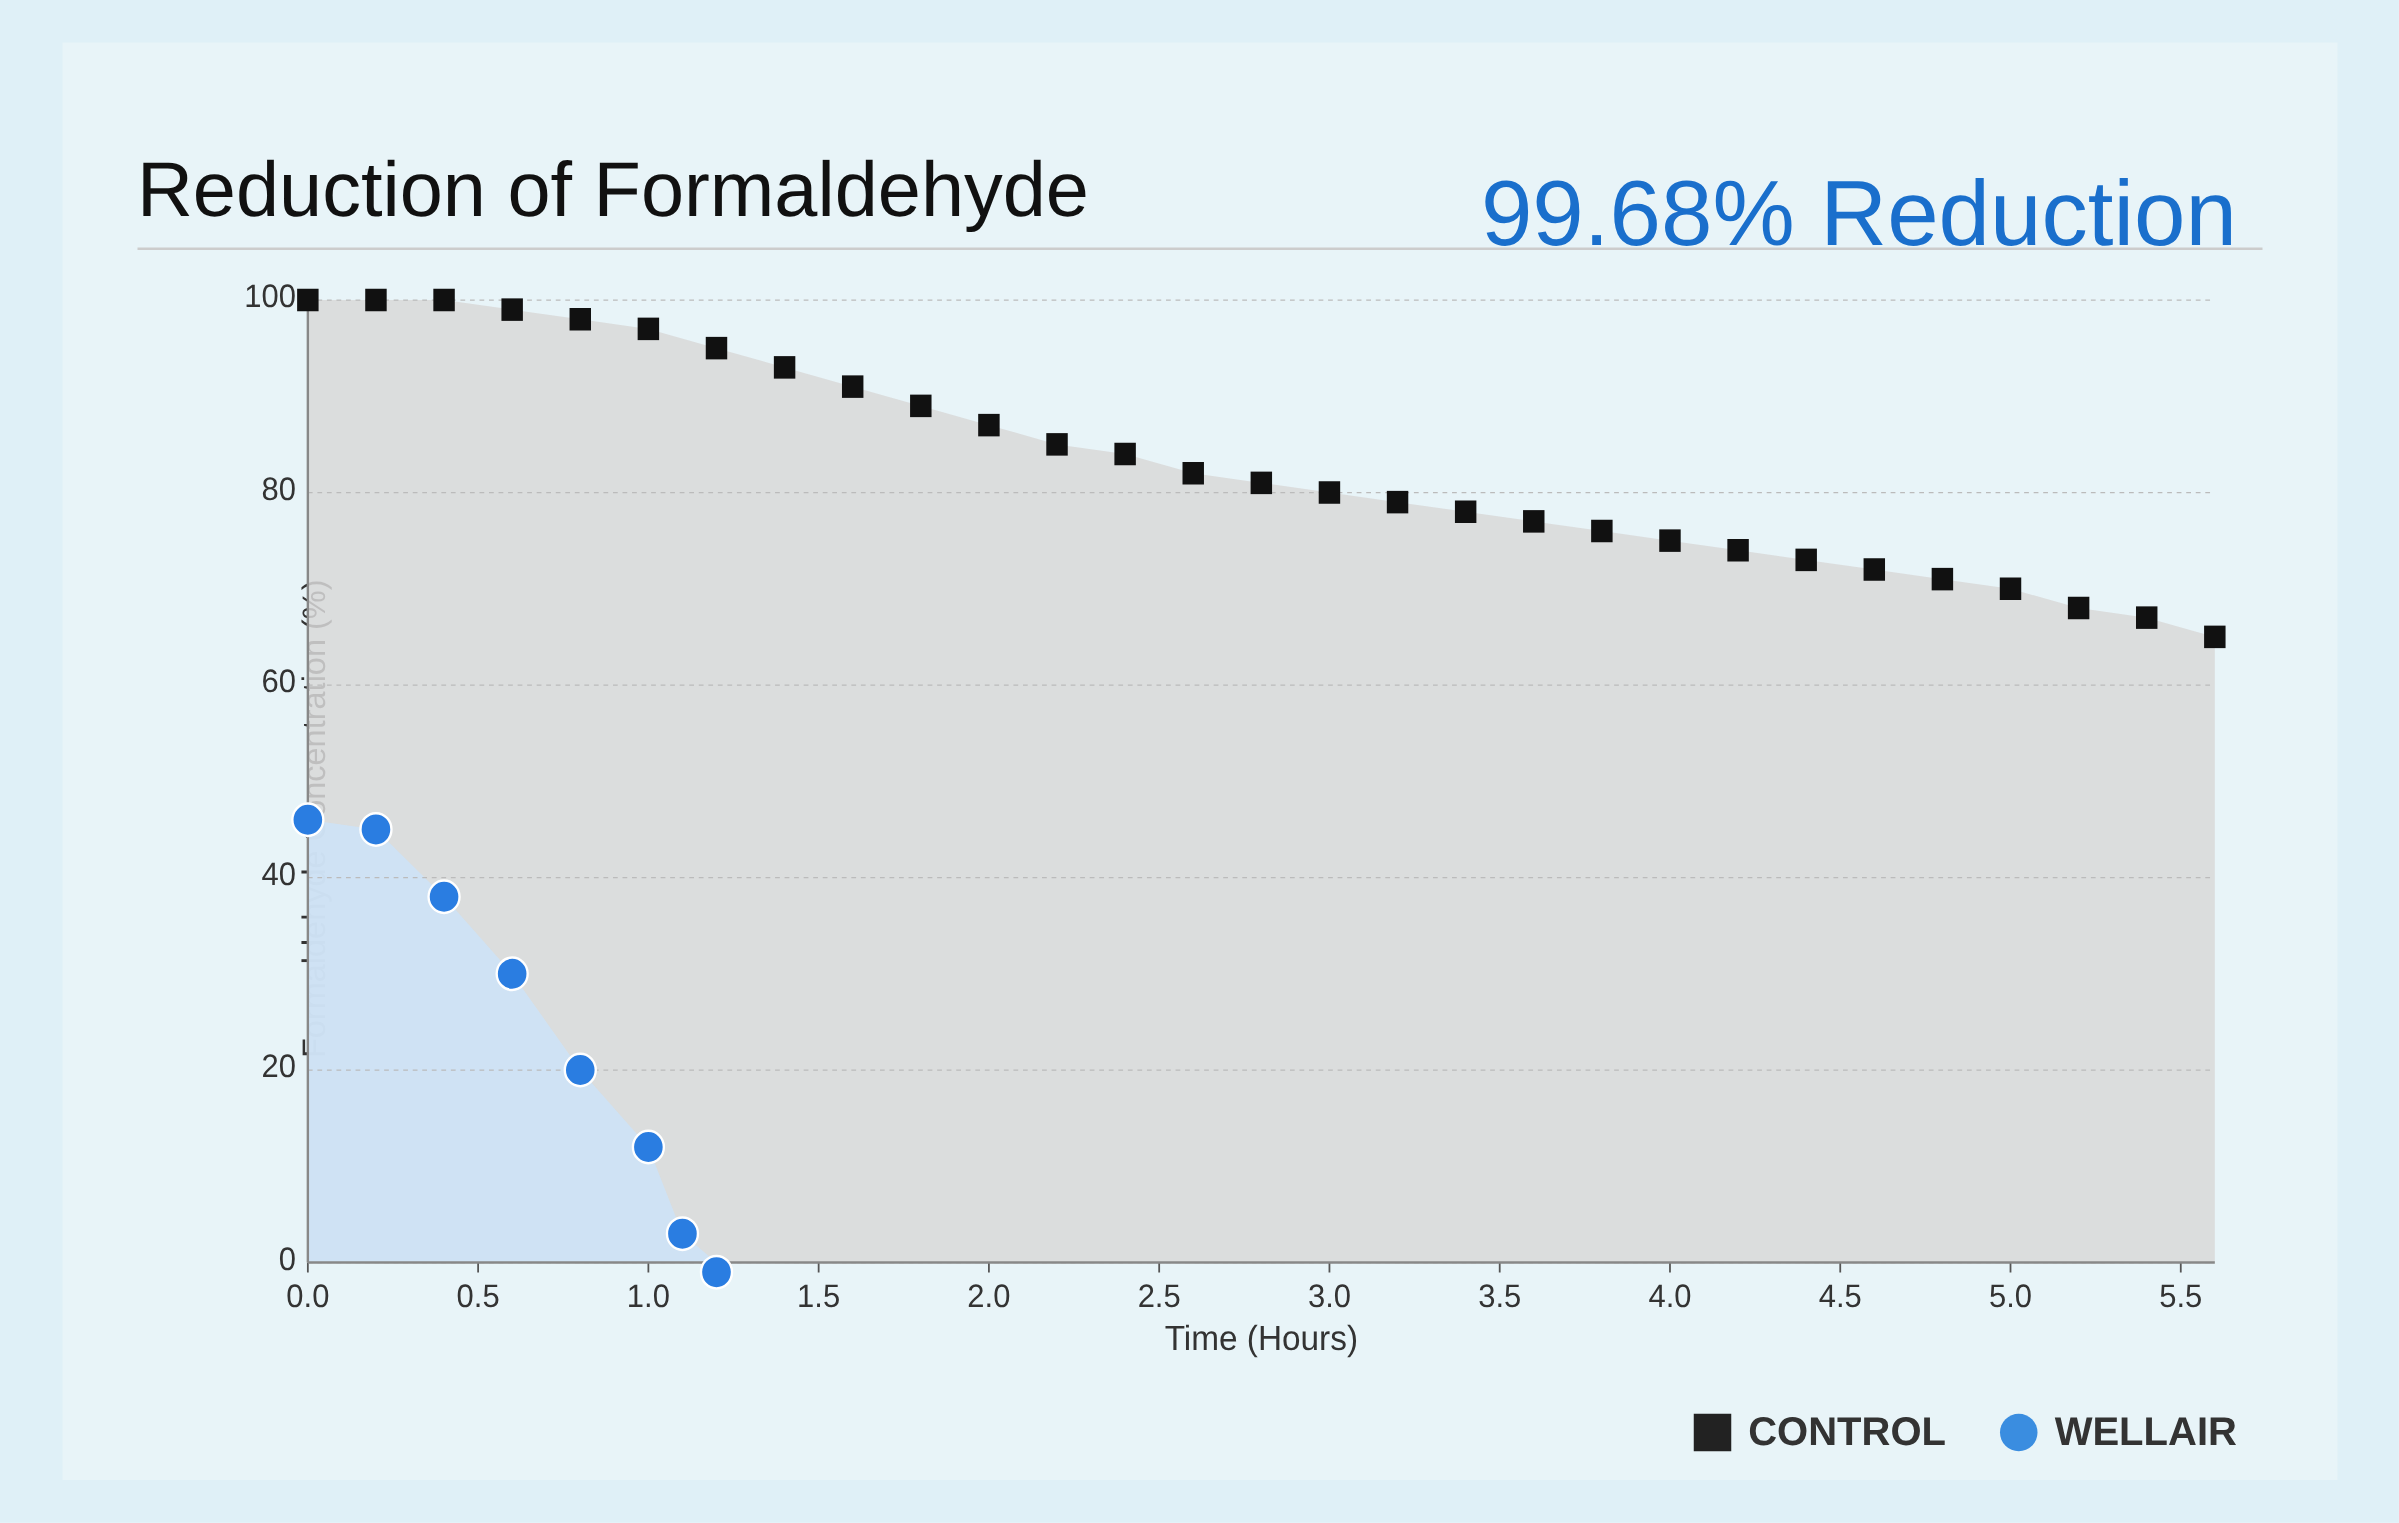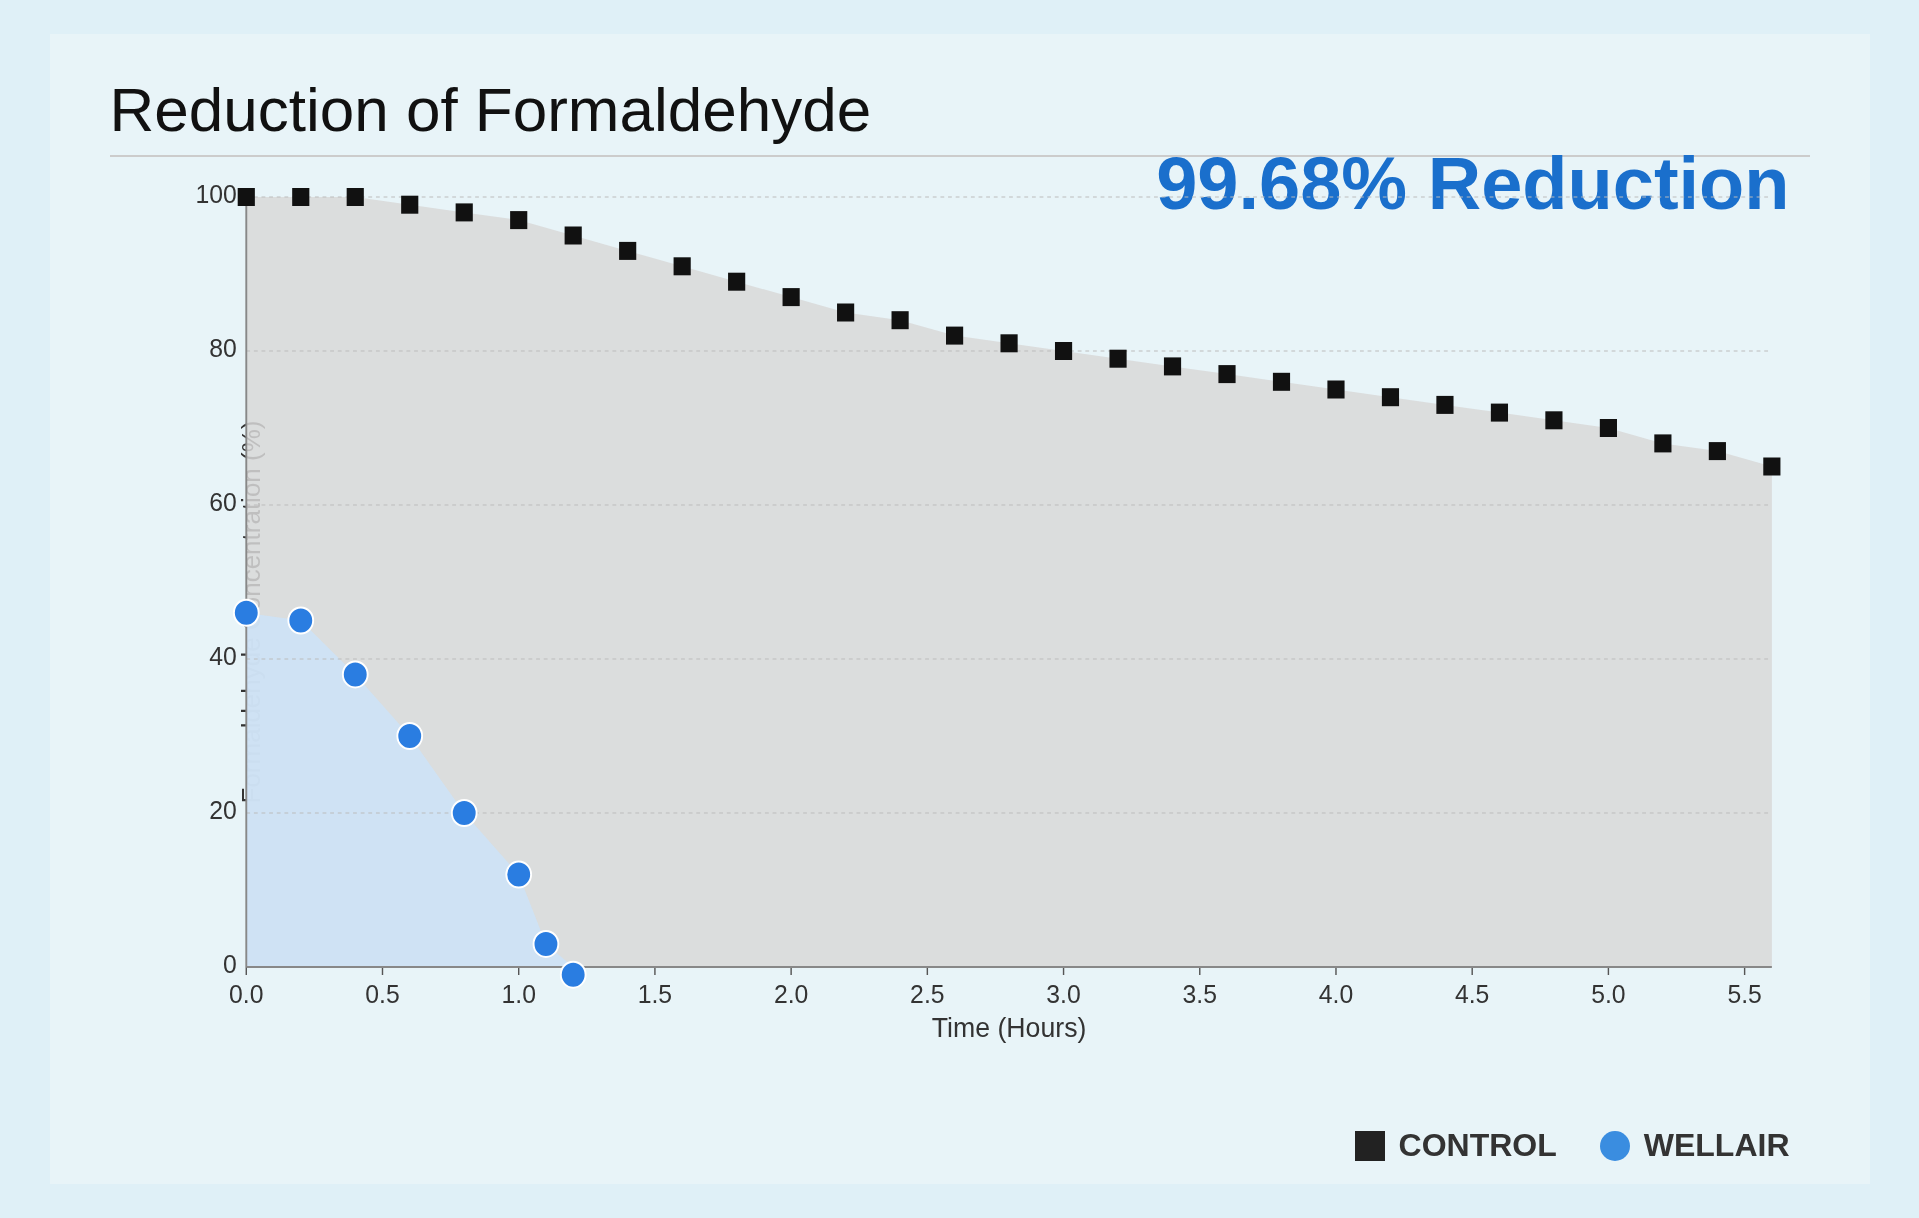--- a/index.html
+++ b/index.html
@@ -17,32 +17,33 @@
       width: 1820px;
       height: 1150px;
       padding: 40px 60px 60px 60px;
       position: relative;
     }
     .chart-title {
       font-size: 62px;
       font-weight: 400;
       color: #111;
       margin-bottom: 10px;
+      margin-top: 43px;
     }
     .title-divider {
       border: none;
       border-top: 2px solid #ccc;
       margin-bottom: 20px;
     }
     .reduction-label {
       position: absolute;
-      top: 107px;
+      top: 94px;
       right: 80px;
       font-size: 74px;
-      font-weight: 700;
+      font-weight: 400;
       color: #1a6fcc;
     }
     .chart-area {
       position: relative;
       width: 100%;
       height: 870px;
     }
     .y-axis-label {
       position: absolute;
       left: -50px;

